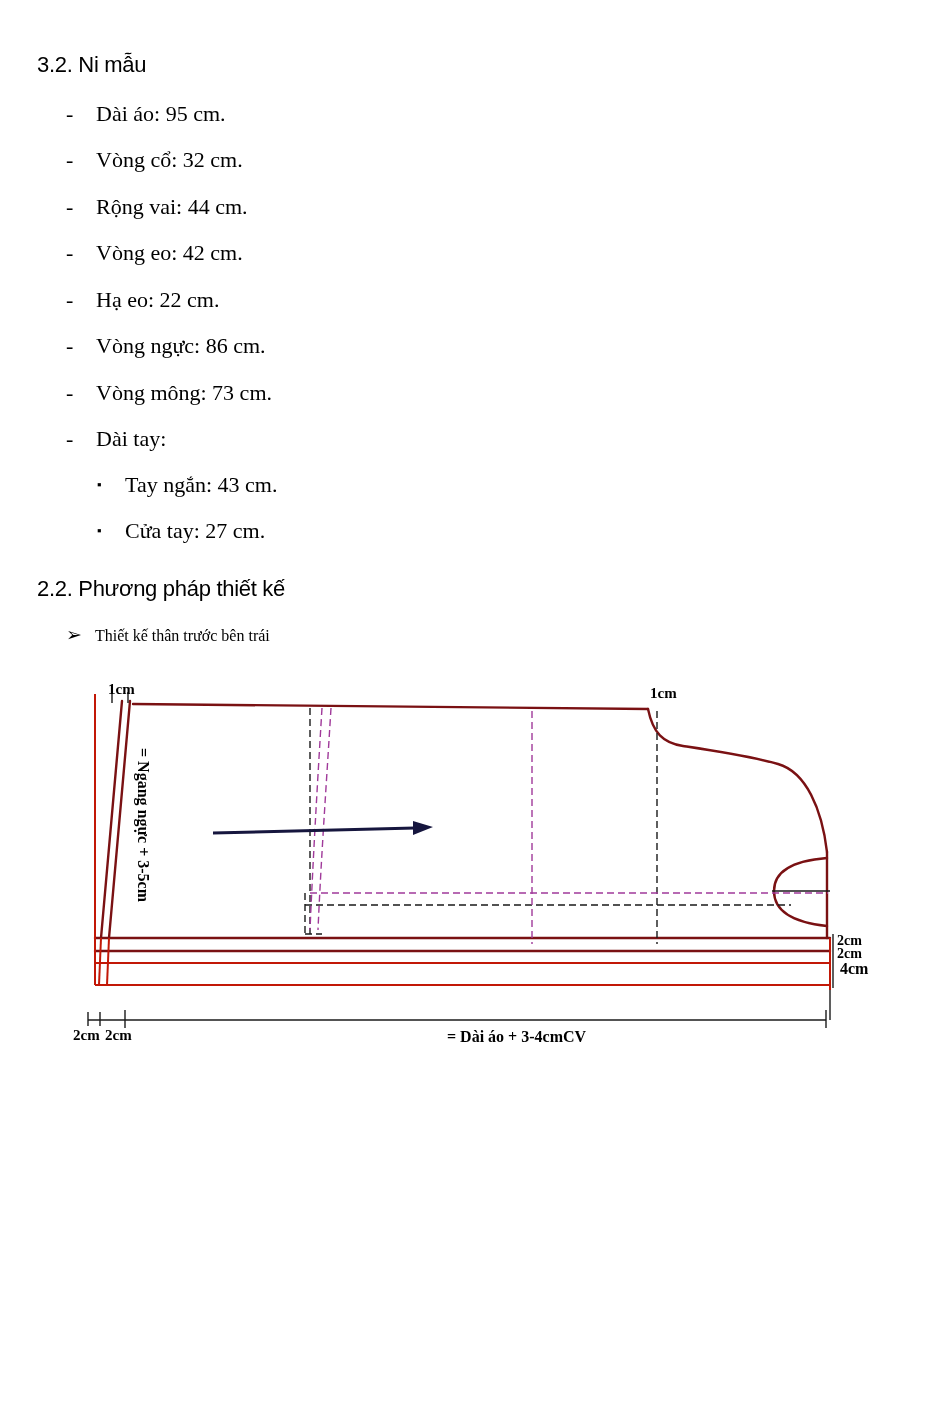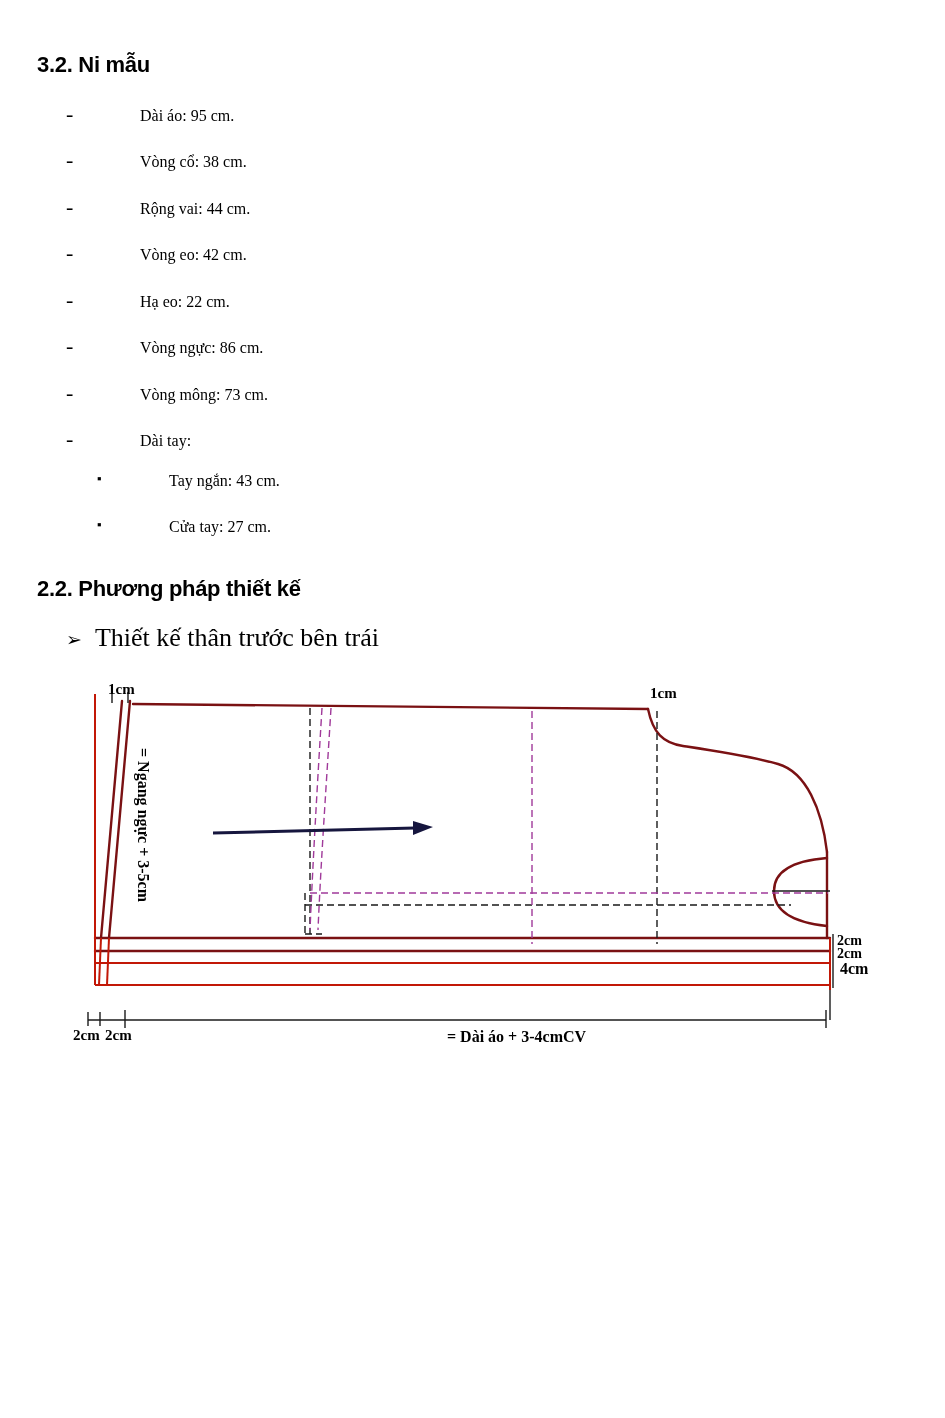--- a/index.html
+++ b/index.html
@@ -2,44 +2,44 @@
 <html><head>
 <meta charset="utf-8">
 <style>
   html,body{margin:0;padding:0;}
   body{
     width:945px;height:1418px;background:#ffffff;position:relative;
     font-family:"Liberation Serif",serif;color:#000;overflow:hidden;
   }
   .abs{position:absolute;}
   .h{
-    font-family:"Liberation Sans",sans-serif;font-weight:700;font-size:22px;
+    font-family:"Liberation Sans",sans-serif;font-weight:400;font-size:22px;
     letter-spacing:-0.3px;margin:0;white-space:nowrap;
   }
   .row{display:flex;align-items:baseline;white-space:nowrap;}
   .dash{display:inline-block;width:30px;font-size:22px;}
-  .li-text{font-size:16px;margin-left:44px;}
+  .li-text{font-size:22px;}
   .sq{display:inline-block;width:28px;font-size:13px;position:relative;top:-3px;}
   .arrowmark{font-size:19px;margin-right:13px;}
-  .bullet-line{font-size:26px;}
+  .bullet-line{font-size:16px;}
   .pagenum{font-size:20px;margin-top:38px;}
   svg text{font-family:"Liberation Serif",serif;font-weight:700;fill:#000;}
 </style>
 </head>
 <body>
 
 <h2 class="abs h" style="left:37px;top:52px;">3.2. Ni mẫu</h2>
 
 <div class="abs row" style="left:66px;top:101px;">
   <span class="dash">-</span>
   <span class="li-text">Dài áo: 95 cm.</span>
 </div>
 <div class="abs row" style="left:66px;top:147px;">
   <span class="dash">-</span>
-  <span class="li-text">Vòng cổ: 38 cm.</span>
+  <span class="li-text">Vòng cổ: 32 cm.</span>
 </div>
 <div class="abs row" style="left:66px;top:194px;">
   <span class="dash">-</span>
   <span class="li-text">Rộng vai: 44 cm.</span>
 </div>
 <div class="abs row" style="left:66px;top:240px;">
   <span class="dash">-</span>
   <span class="li-text">Vòng eo: 42 cm.</span>
 </div>
 <div class="abs row" style="left:66px;top:287px;">

